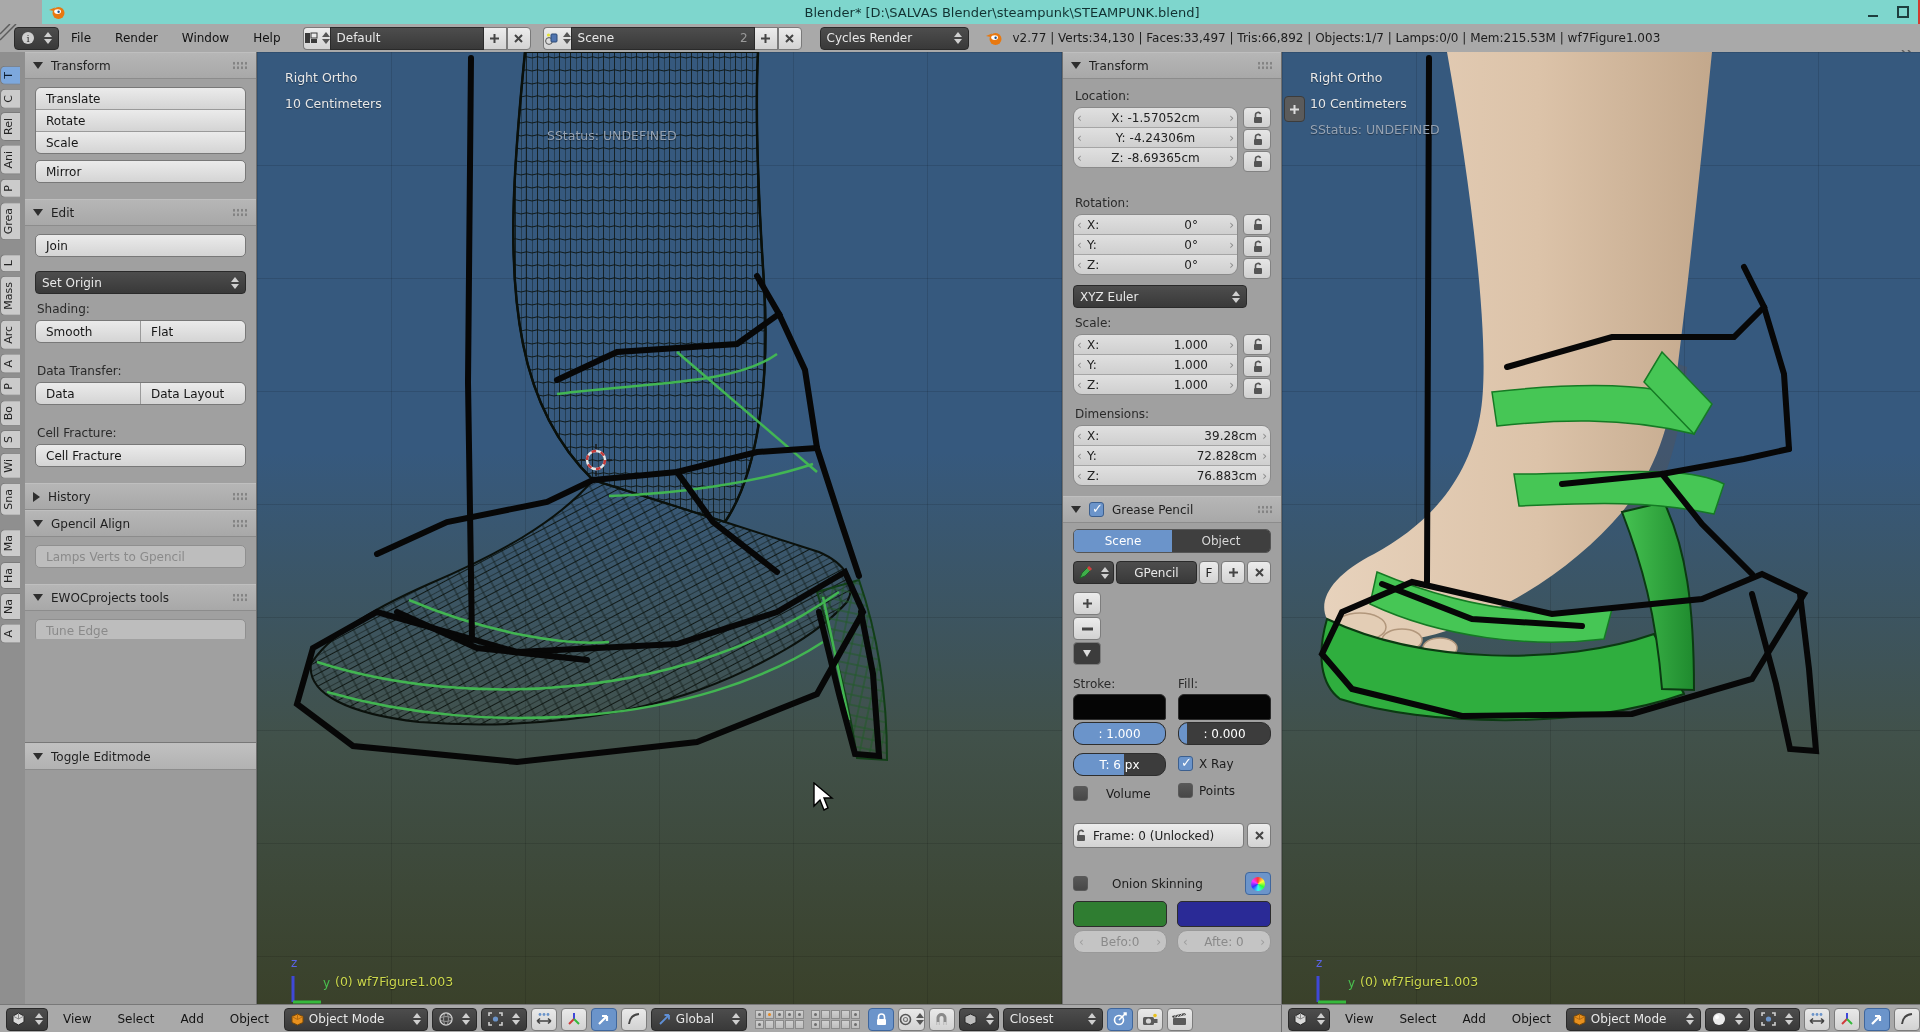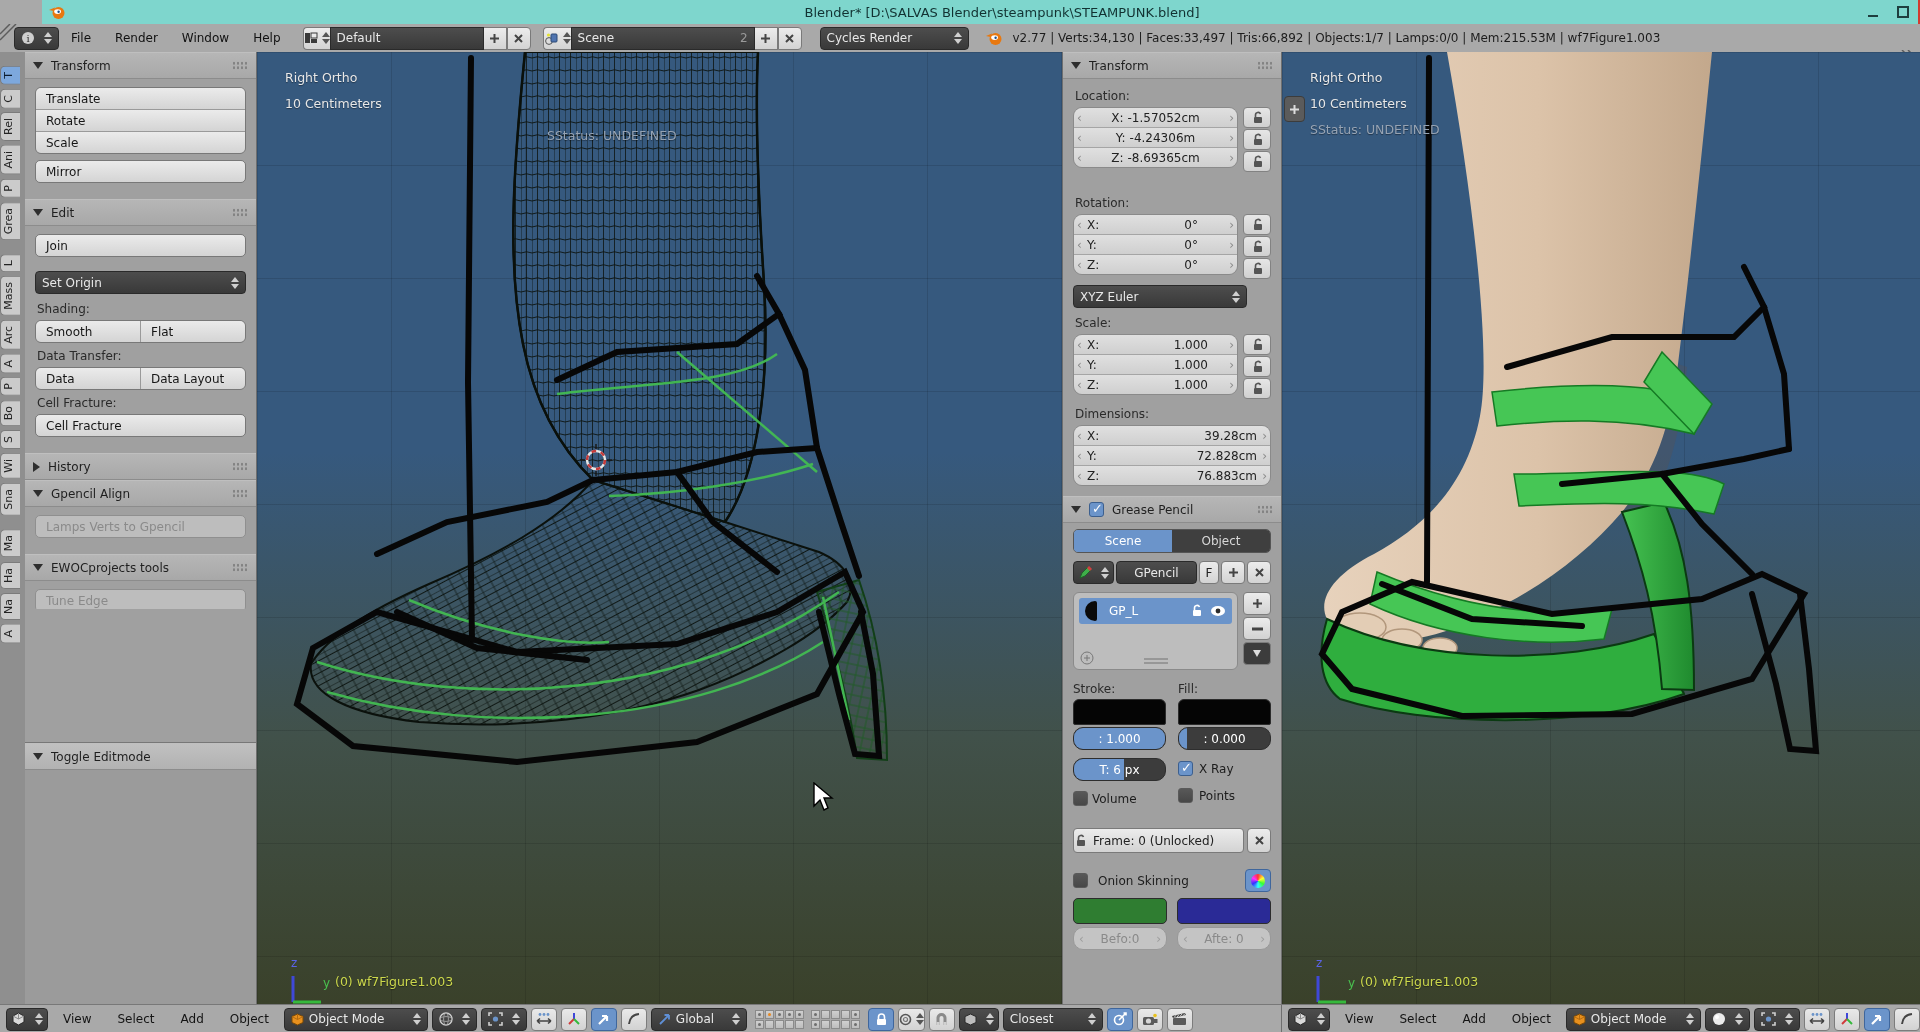--- a/index.html
+++ b/index.html
@@ -48,21 +48,21 @@
   .panelhdr .tri.closed{border-top:5px solid transparent;border-bottom:5px solid transparent;
                  border-left:7px solid #2e2e2e;border-right:none;}
   .gripdots{margin-left:auto;width:16px;height:9px;
             background-image:radial-gradient(circle,#828282 1px,transparent 1.3px);background-size:4px 4.5px;}
   .shelfpad{padding:8px 10px 2px 10px;}
   .btn{height:21px;background:linear-gradient(#ebebeb,#d4d4d4);border:1px solid #787878;border-radius:5px;
        display:flex;align-items:center;padding:0 10px;color:#161616;margin-bottom:14px;}
   .vgroup{border-radius:6px;overflow:hidden;border:1px solid #787878;margin-bottom:6px;}
   .vgroup .btn{border:none;border-bottom:1px solid #9a9a9a;border-radius:0;margin:0;}
   .vgroup .btn:last-child{border-bottom:none;}
-  .hpair{display:flex;margin-bottom:6px;border:1px solid #787878;border-radius:6px;overflow:hidden;}
+  .hpair{display:flex;margin-bottom:21px;border:1px solid #787878;border-radius:6px;overflow:hidden;}
   .hpair .btn{flex:1;border:none;border-radius:0;margin:0;justify-content:flex-start;}
   .hpair .btn+.btn{border-left:1px solid #9a9a9a;}
   .minilab{color:#2a2a2a;margin:4px 0 4px 2px;}
   .btn.disabled{color:#8a8a8a;background:#bdbdbd;border-color:#8f8f8f;}
   .opregion{position:absolute;left:0;right:0;top:690px;bottom:0;background:#9b9b9b;border-top:1px solid #777;}
   
   .vp{position:absolute;top:52px;height:952px;overflow:hidden;
       background:
         repeating-linear-gradient(to right, rgba(0,0,0,.12) 0 1px, transparent 1px 134px),
         repeating-linear-gradient(to bottom, rgba(0,0,0,.12) 0 1px, transparent 1px 113px),
@@ -605,41 +605,20 @@
               <path d="M5.5 1 V10 M1 5.5 H10" stroke="#444" stroke-width="2"></path>
             </svg>
           </div>
         <div class="litebtn">
             <svg width="11" height="11">
               <path d="M2 2 L9 9 M9 2 L2 9" stroke="#444" stroke-width="2"></path>
             </svg>
           </div>
       </div>
       <div class="rowflex" style="margin-top:8px;gap:5px;">
-        <div class="layerbox" style="flex:1;">
-          <div class="layerrow">
-            <span class="laycolor"></span>
-            <span>GP_L</span>
-            <svg style="margin-left:auto;" width="14" height="14">
-                <rect x="3" y="6" width="8" height="6" rx="1" fill="#fff"></rect>
-                <path d="M4.5 6 V4 A2.6 2.6 0 0 1 9.5 3" fill="none" stroke="#fff" stroke-width="1.6"></path>
-              </svg>
-            <svg style="margin-left:6px;" width="16" height="12">
-                <ellipse cx="8" cy="6" rx="7" ry="5" fill="#fff"></ellipse>
-                <circle cx="8" cy="6" r="2.4" fill="#2c2c2c"></circle>
-              </svg>
-          </div>
-          <svg style="position:absolute;left:6px;bottom:4px;" width="14" height="14">
-              <circle cx="7" cy="7" r="6" fill="none" stroke="#777"></circle>
-              <path d="M7 4 V10 M4 7 H10" stroke="#777"></path>
-            </svg>
-          <svg style="position:absolute;left:50%;bottom:4px;transform:translateX(-50%);" width="24" height="8">
-              <path d="M0 2 H24 M0 6 H24" stroke="#8a8a8a" stroke-width="1.5"></path>
-            </svg>
-        </div>
         <div class="laybtns">
           <div class="laybtn">
               <svg width="11" height="11">
                 <path d="M5.5 1 V10 M1 5.5 H10" stroke="#444" stroke-width="2"></path>
               </svg>
             </div>
           <div class="laybtn">
               <svg width="11" height="4">
                 <rect width="11" height="3" y="0.5" fill="#444"></rect>
               </svg>
@@ -656,21 +635,21 @@
           <div class="collab">Stroke:</div>
           <div class="swatch" style="background:#050505;"></div>
           <div class="slider" style="margin-top:2px;">
             <span class="fill" style="width:100%;"></span>
             <span>: 1.000</span>
           </div>
           <div class="slider" style="margin-top:8px;">
             <span class="fill" style="width:55%;"></span>
             <span>T: 6 px</span>
           </div>
-          <div class="rowflex" style="margin-top:10px;align-items:center;gap:4px;">
+          <div class="rowflex" style="margin-top:10px;align-items:center;gap:18px;">
             <span class="cb"></span>
             <span style="color:#1c1c1c;">Volume</span>
           </div>
         </div>
         <div style="flex:1;">
           <div class="collab">Fill:</div>
           <div class="swatch" style="background:#050505;"></div>
           <div class="slider" style="margin-top:2px;">
             <span class="fill" style="width:9%;"></span>
             <span>: 0.000</span>
@@ -692,21 +671,21 @@
               <path d="M4.5 6 V4 A2.6 2.6 0 0 1 9.5 3" fill="none" stroke="#555" stroke-width="1.6"></path>
             </svg>
           <span>Frame: 0 (Unlocked)</span>
         </div>
         <div class="litebtn" style="height:23px;">
             <svg width="11" height="11">
               <path d="M2 2 L9 9 M9 2 L2 9" stroke="#444" stroke-width="2"></path>
             </svg>
           </div>
       </div>
-      <div class="rowflex" style="margin-top:16px;align-items:center;gap:10px;">
+      <div class="rowflex" style="margin-top:24px;align-items:center;gap:24px;">
         <span class="cb"></span>
         <span style="color:#1c1c1c;">Onion Skinning</span>
         <div class="icobtn pressed" style="margin-left:auto;">
           <span style="width:14px;height:14px;border-radius:50%;display:block;background:conic-gradient(#f33,#ff3,#3f3,#3ff,#33f,#f3f,#f33);"></span>
         </div>
       </div>
       <div class="rowflex" style="margin-top:6px;gap:10px;">
         <div style="flex:1;">
           <div class="swatch" style="background:#2f7d31;border-radius:5px;"></div>
           <div class="slider dis" style="margin-top:3px;">

